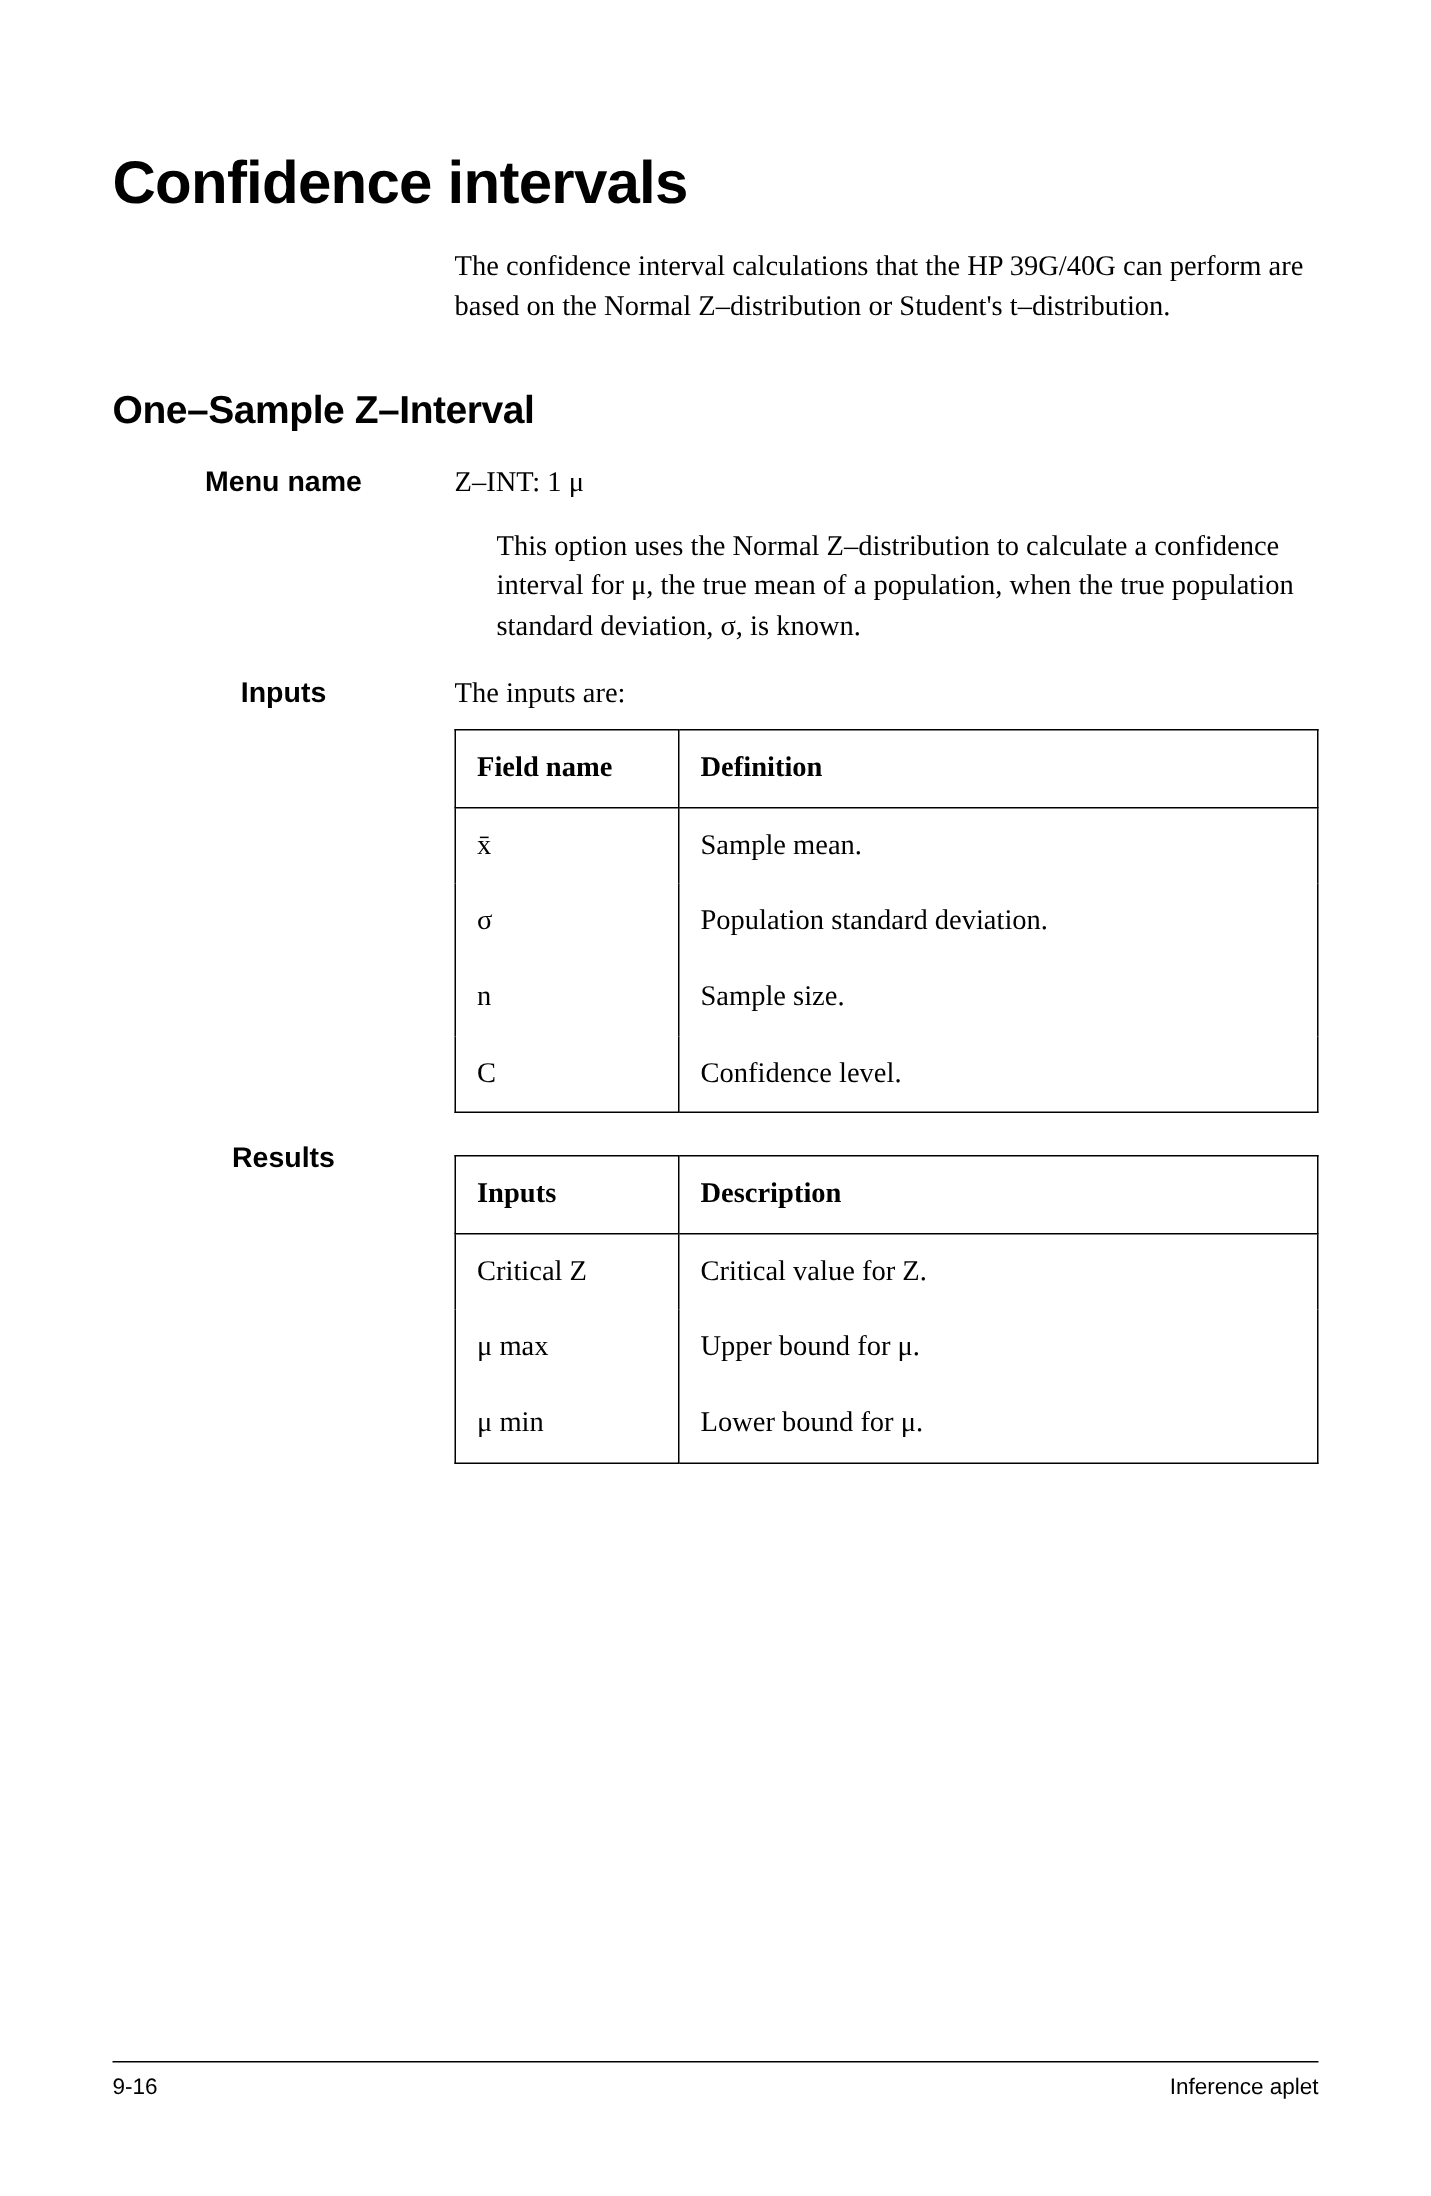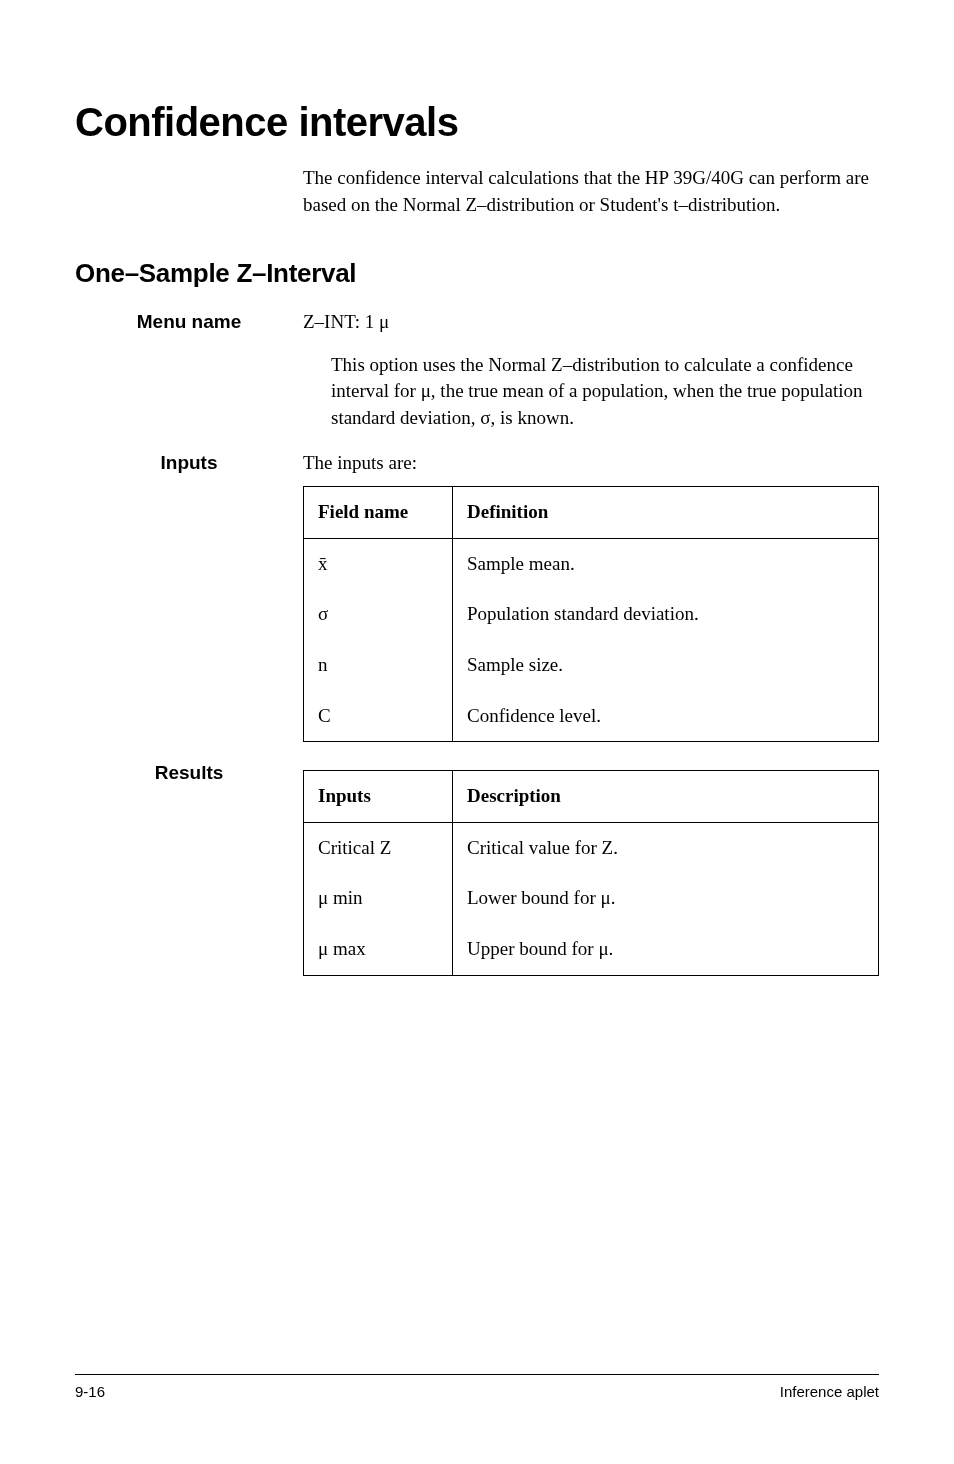--- a/index.html
+++ b/index.html
@@ -152,26 +152,26 @@
         <tbody>
             <tr class="header-row">
           <th class="col-narrow">Inputs</th>
           <th>Description</th>
         </tr>
         <tr>
           <td>Critical Z</td>
           <td>Critical value for Z.</td>
         </tr>
         <tr>
+          <td>μ max</td>
+          <td>Upper bound for μ.</td>
+        </tr>
+        <tr>
           <td>μ min</td>
           <td>Lower bound for μ.</td>
-        </tr>
-        <tr>
-          <td>μ max</td>
-          <td>Upper bound for μ.</td>
         </tr>
       </tbody>
         </table>
     </div>
   </div>
 
   <div class="footer">
     <span>9-16</span>
     <span>Inference aplet</span>
   </div>

